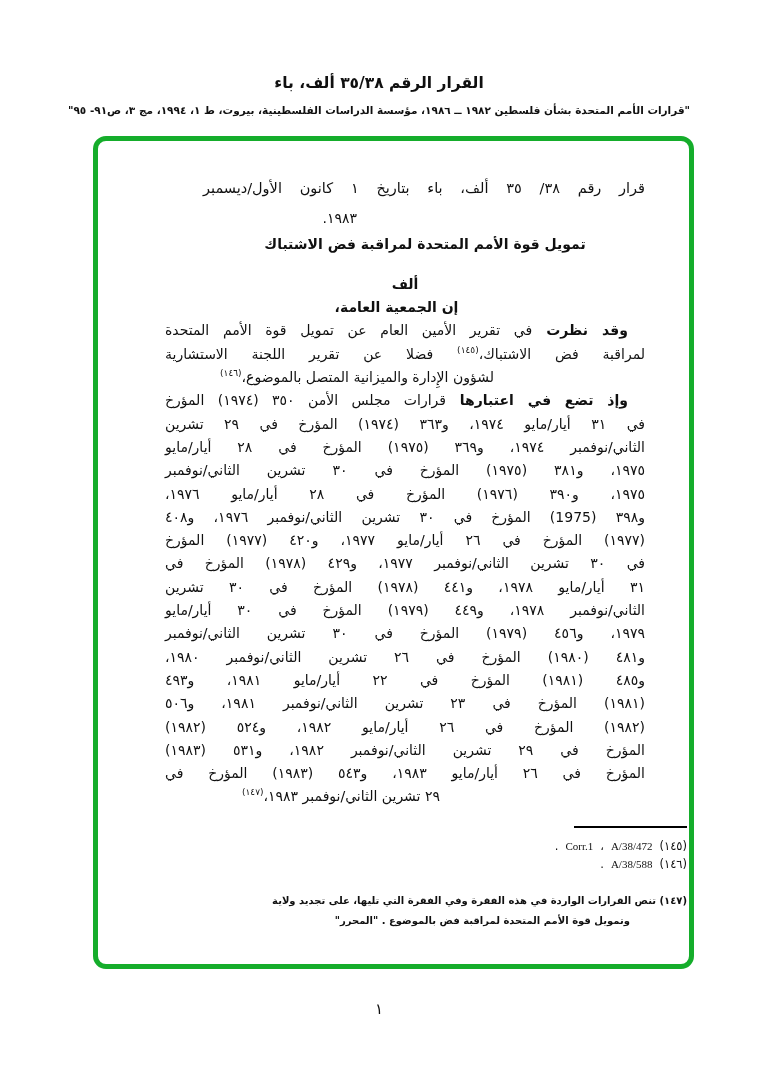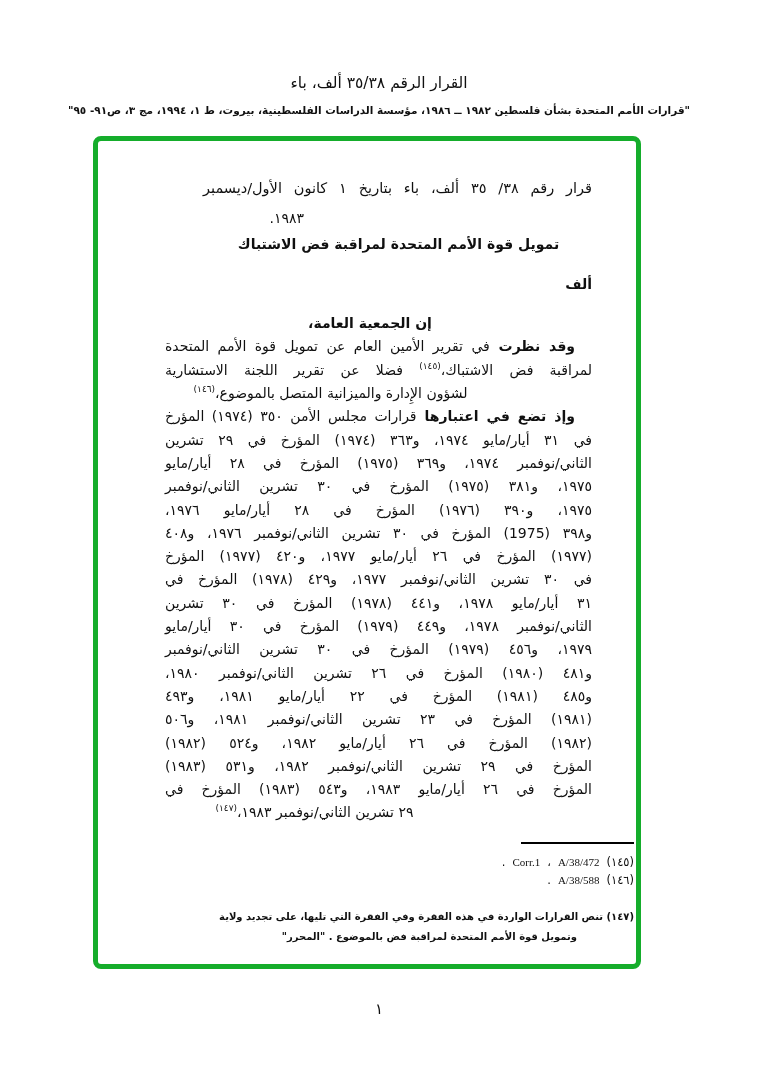--- a/index.html
+++ b/index.html
@@ -5,41 +5,41 @@
   html,body { margin:0; padding:0; }
   body {
     width:758px; height:1078px; position:relative;
     background:#ffffff; color:#101010;
     font-family:"DejaVu Sans", sans-serif;
     overflow:hidden;
   }
   .title {
     position:absolute; top:74px; left:0; right:0;
     text-align:center; direction:rtl;
-    font-weight:normal; font-size:15.5px;
+    font-weight:bold; font-size:15.5px;
   }
   .citation {
     position:absolute; top:104px; left:0; right:0;
     text-align:center; direction:rtl;
     font-weight:bold; font-size:10.5px; letter-spacing:.2px;
   }
   .frame {
     position:absolute; left:93px; top:136px;
-    width:548px; height:833px; box-sizing:border-box;
-    border-radius:8px; background:#fff;
+    width:601px; height:833px; box-sizing:border-box;
+    border-radius:13px; background:#fff;
   }
   .body-col {
     direction:rtl; margin:36px 44px 0 67px;
     font-size:14px;
   }
   .line { line-height:23.3px; height:23.3px; }
   .l-h1   { font-size:14.5px; padding-left:38px; text-align:justify; text-align-last:justify; margin-bottom:7px; }
   .l-year { padding-right:288px; margin-bottom:2px; }
   .l-subhead { text-align:center; padding-left:40px; margin-bottom:17px; }
-  .l-alef { margin-bottom:16px; }
+  .l-alef { text-align:center; margin-bottom:0; }
   .l-right { text-align:center; }
   .l-just { text-align:justify; text-align-last:justify; }
   .l-indent { padding-right:17px; }
   .l-pr96 { padding-right:96px; }
   .l-pr128 { padding-right:128px; }
   .bold { font-weight:bold; }
   .line sup { font-size:9px; line-height:0; vertical-align:6px; }
   .footnotes { direction:rtl; margin:17px 2px 0 67px; }
   .fsep { width:113px; height:2px; background:#000; margin-bottom:9px; }
   .fn { display:flex; gap:7px; align-items:baseline; font-size:11.5px; line-height:18px; }

